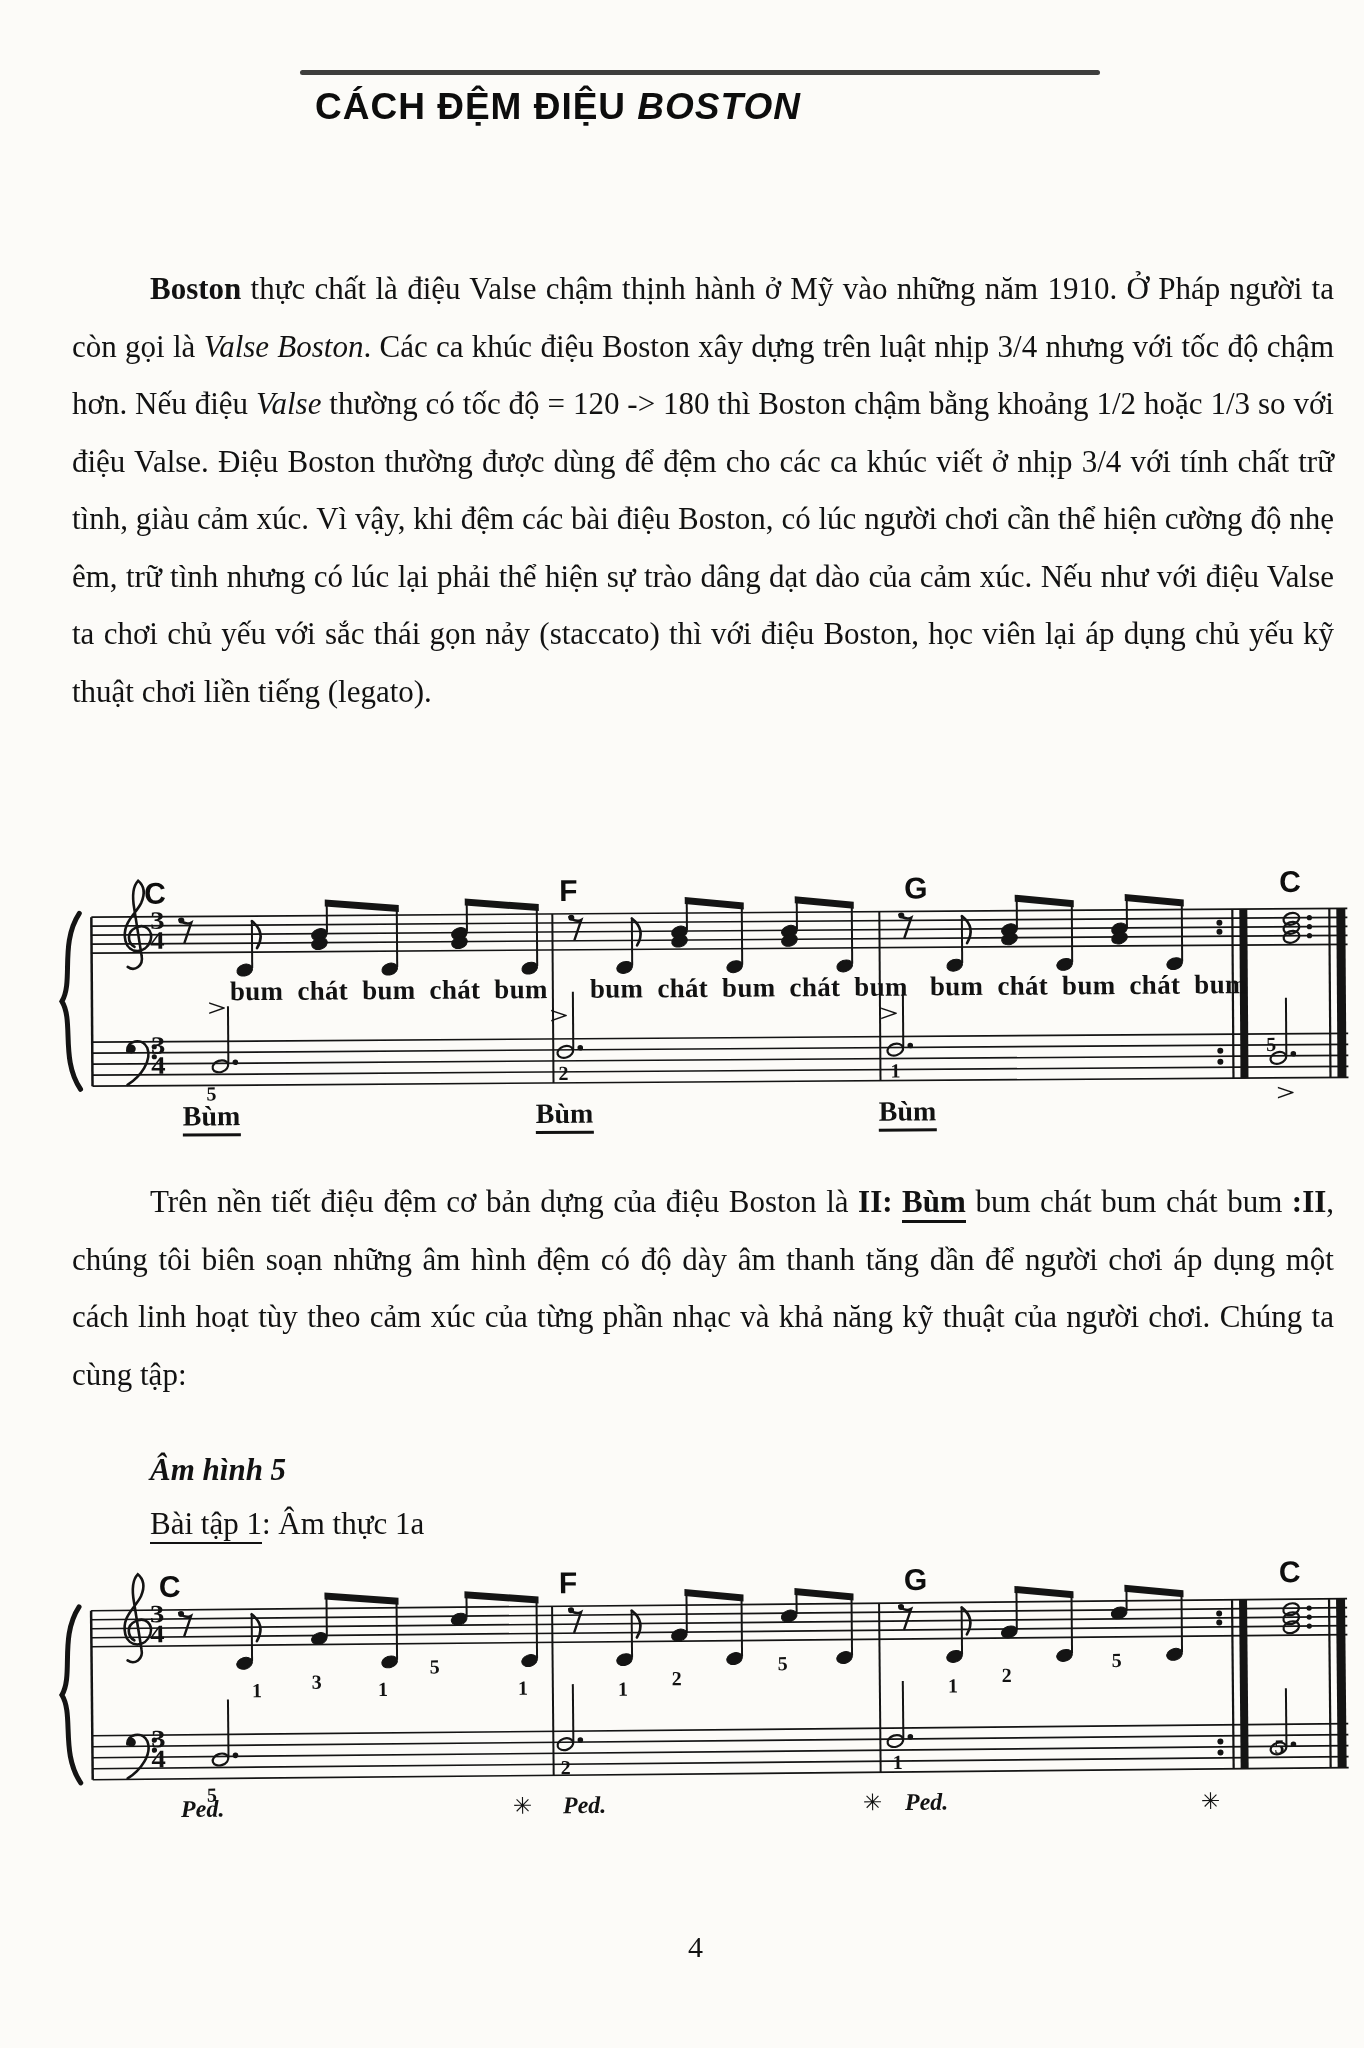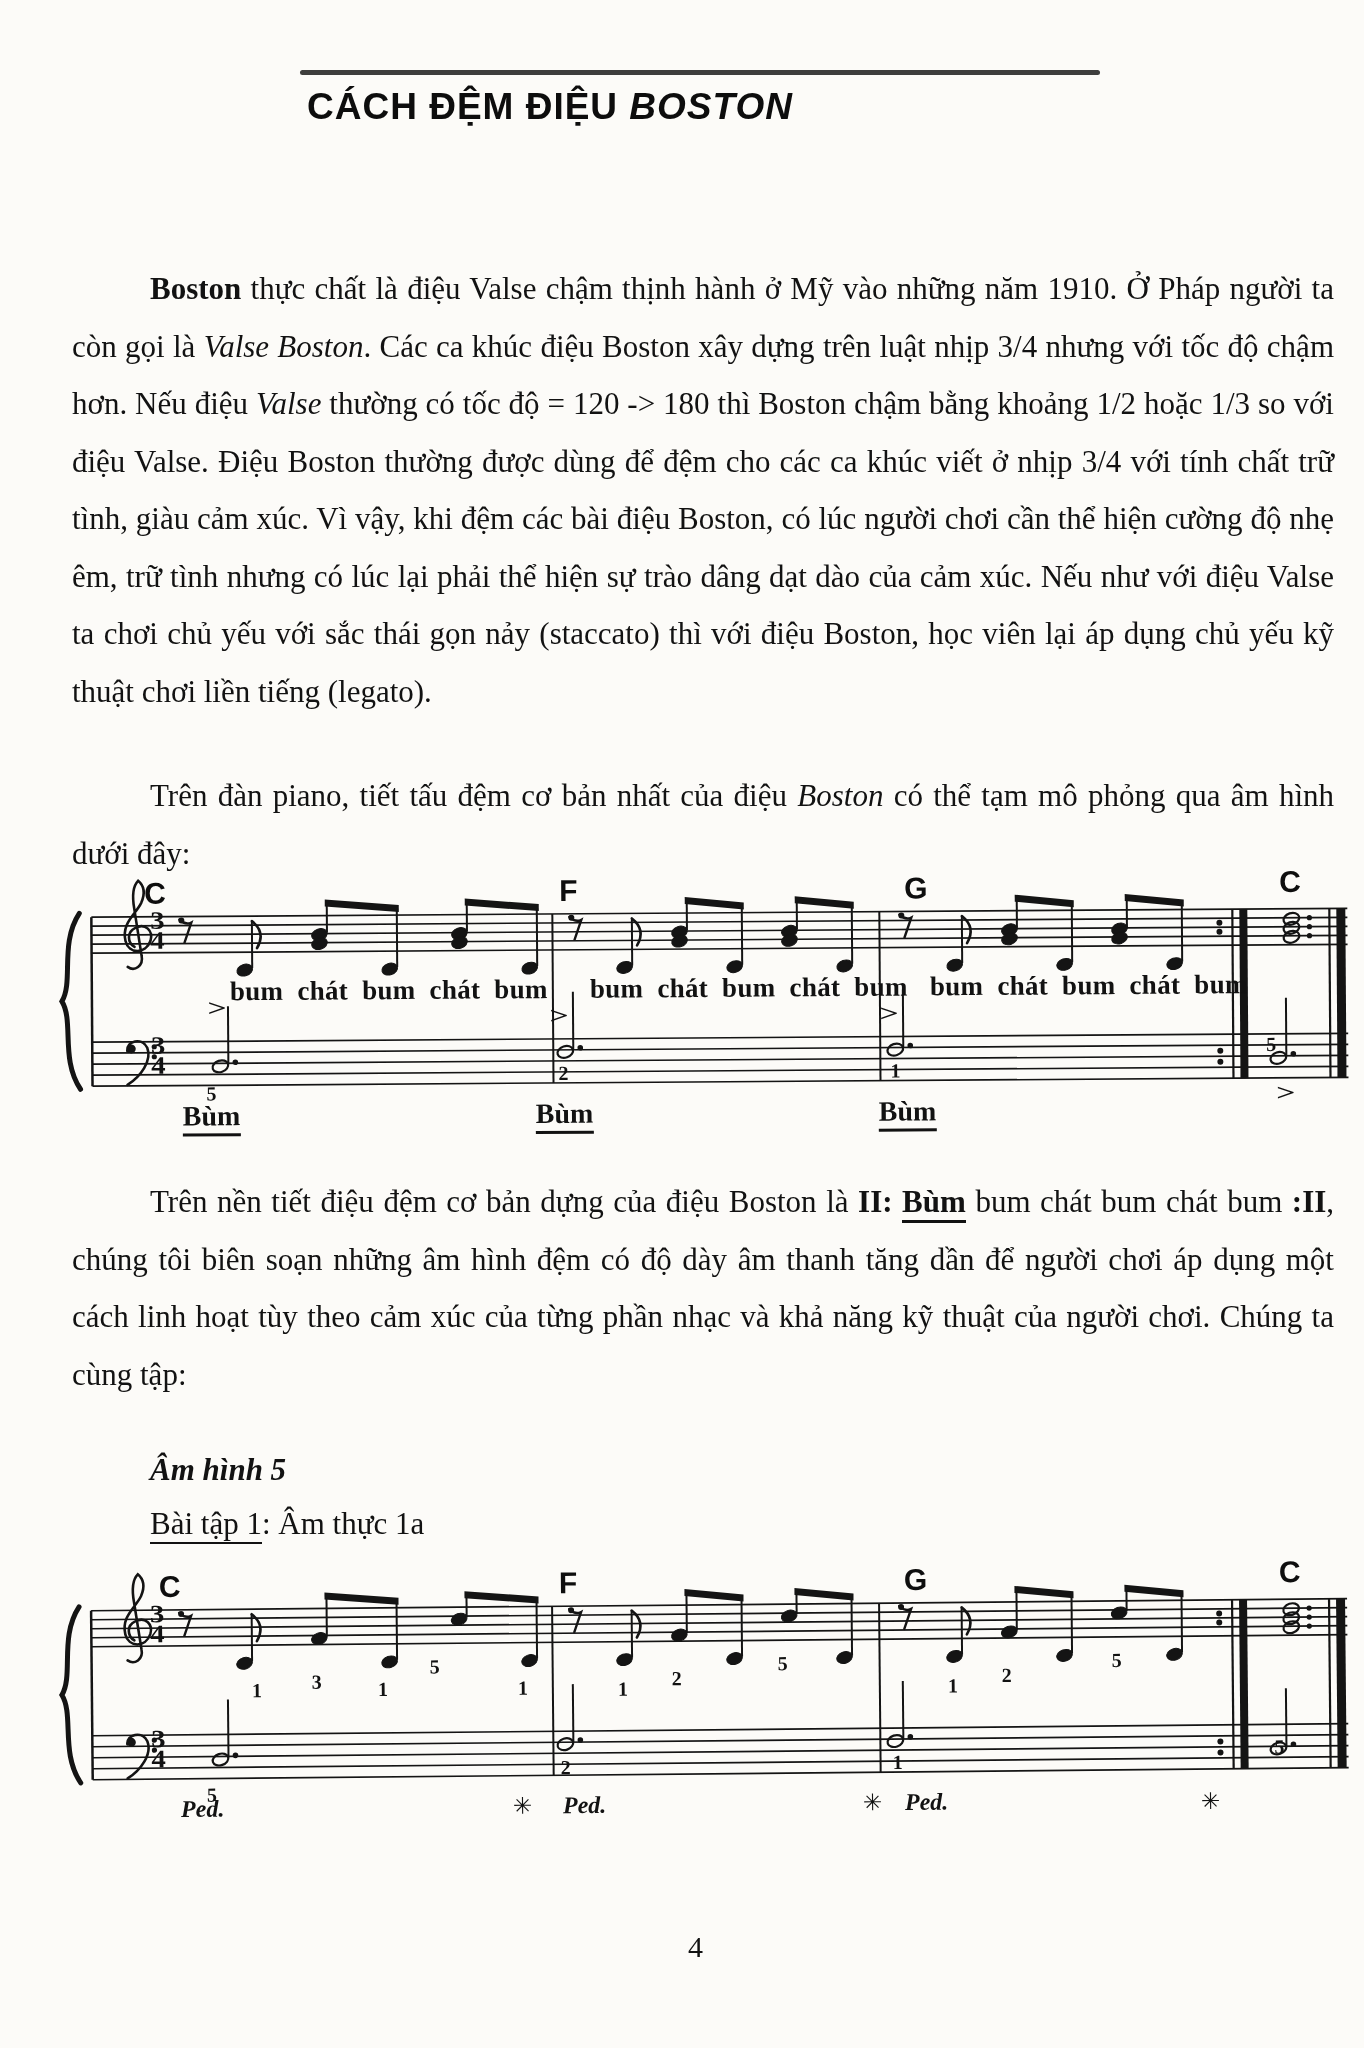--- a/index.html
+++ b/index.html
@@ -2,21 +2,21 @@
 <html><head>
 <meta charset="utf-8">
 <style>
   html,body{margin:0;padding:0;}
   body{background:#e8e6e1;}
   .page{position:relative;width:1364px;height:2048px;background:#fcfbf8;overflow:hidden;
         font-family:"Liberation Serif",serif;color:#121212;}
   .artifact{position:absolute;background:#1c1c1c;opacity:.85;border-radius:3px;}
   .title{position:absolute;top:86px;left:0;width:1100px;text-align:center;
          font-family:"Liberation Sans",sans-serif;font-weight:bold;font-size:37px;
-         letter-spacing:1px;color:#0d0d0d;}
+         letter-spacing:1px;color:#0d0d0d;padding-left:8px;}
   .title .em{font-style:italic;}
   .para{position:absolute;left:72px;width:1262px;font-size:31px;line-height:57.5px;
         text-align:justify;text-indent:78px;}
   .b{font-weight:bold;}
   .i{font-style:italic;}
   .bu{font-weight:bold;border-bottom:3px solid #121212;padding-bottom:1px;}
   .h-amhinh{position:absolute;left:150px;top:1452px;font-size:31px;font-weight:bold;font-style:italic;}
   .h-baitap{position:absolute;left:150px;top:1506px;font-size:31px;}
   .h-baitap .ul{border-bottom:2.5px solid #121212;padding-bottom:1px;}
   .music{position:absolute;left:30px;width:1320px;height:310px;}
@@ -43,23 +43,20 @@
   <div class="artifact" style="left:300px;top:70px;width:800px;height:5px;"></div>
 
   <div class="title">
     <span>CÁCH ĐỆM ĐIỆU </span><span class="em">BOSTON</span>
   </div>
 
   <div class="para" style="top:260px">
     <span class="b">Boston</span><span> thực chất là điệu Valse chậm thịnh hành ở Mỹ vào những năm 1910. Ở Pháp người ta còn gọi là </span><span class="i">Valse Boston</span><span>. Các ca khúc điệu Boston xây dựng trên luật nhịp 3/4 nhưng với tốc độ chậm hơn. Nếu điệu </span><span class="i">Valse</span><span> thường có tốc độ  = 120 -&gt; 180 thì Boston chậm bằng khoảng 1/2 hoặc 1/3 so với điệu Valse. Điệu Boston thường được dùng để đệm cho các ca khúc viết ở nhịp 3/4 với tính chất trữ tình, giàu cảm xúc. Vì vậy, khi đệm các bài điệu Boston, có lúc người chơi cần thể hiện cường độ nhẹ êm, trữ tình nhưng có lúc lại phải thể hiện sự trào dâng dạt dào của cảm xúc. Nếu như với điệu Valse ta chơi chủ yếu với sắc thái gọn nảy (staccato) thì với điệu Boston, học viên lại áp dụng chủ yếu kỹ thuật chơi liền tiếng (legato).</span>
   </div>
 
-  <div class="para" style="top:767px">
-    <span>Trên đàn piano, tiết tấu đệm cơ bản nhất của điệu </span><span class="i">Boston</span><span> có thể tạm mô phỏng qua âm hình dưới đây:</span>
-  </div>
 
   <div class="music music1">
     <svg id="svg1" width="1320" height="310" viewBox="0 0 1320 310">
         <line x1="62" y1="58" x2="1318" y2="58" stroke="#141414" stroke-width="1.7"></line>
         <line x1="62" y1="67" x2="1318" y2="67" stroke="#141414" stroke-width="1.7"></line>
         <line x1="62" y1="76" x2="1318" y2="76" stroke="#141414" stroke-width="1.7"></line>
         <line x1="62" y1="85" x2="1318" y2="85" stroke="#141414" stroke-width="1.7"></line>
         <line x1="62" y1="94" x2="1318" y2="94" stroke="#141414" stroke-width="1.7"></line>
         <line x1="62" y1="183" x2="1318" y2="183" stroke="#141414" stroke-width="1.7"></line>
         <line x1="62" y1="194" x2="1318" y2="194" stroke="#141414" stroke-width="1.7"></line>

